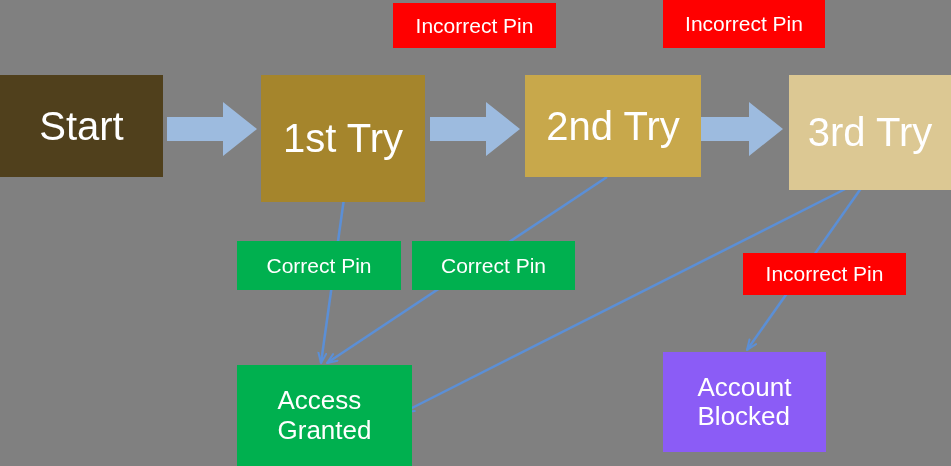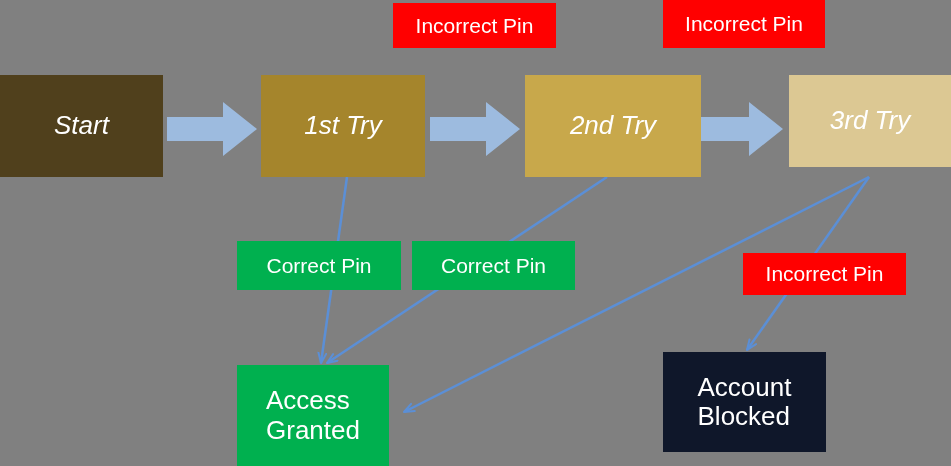--- a/index.html
+++ b/index.html
@@ -22,22 +22,21 @@
     display: flex;
     align-items: center;
     justify-content: center;
     text-align: left;
     color: #ffffff;
     line-height: 1.12;
     box-sizing: border-box;
     white-space: pre-line;
   }
   .stage-node {
-    font-size: 26px;
-    font-style: italic;
+    font-size: 40px;
   }
   .terminal-node {
     font-size: 26px;
   }
   .label-node {
     font-size: 21px;
   }
   #svg-layer {
     position: absolute;
     left: 0;
@@ -80,30 +79,30 @@
     </svg>
   </div>
   <div class="block-arrow" style="left:693px;top:102px;width:90px;height:54px;">
     <svg width="90" height="54" viewBox="0 0 90 54" xmlns="http://www.w3.org/2000/svg">
       <polygon points="0,15 56,15 56,0 90,27 56,54 56,39 0,39" fill="#9dbbdf"></polygon>
     </svg>
   </div>
 
   <div class="node stage-node" style="left:0px;top:75px;width:163px;height:102px;background:#50401c;">Start</div>
 
-  <div class="node stage-node" style="left:261px;top:75px;width:164px;height:102px;background:#a5852c;">1st Try</div>
+  <div class="node stage-node" style="left:261px;top:75px;width:164px;height:127px;background:#a5852c;">1st Try</div>
 
   <div class="node stage-node" style="left:525px;top:75px;width:176px;height:102px;background:#c8a84b;">2nd Try</div>
 
-  <div class="node stage-node" style="left:789px;top:75px;width:162px;height:92px;background:#dcc893;">3rd Try</div>
+  <div class="node stage-node" style="left:789px;top:75px;width:162px;height:115px;background:#dcc893;">3rd Try</div>
 
-  <div class="node terminal-node" style="left:237px;top:365px;width:152px;height:101px;background:#00b04f;">Access
+  <div class="node terminal-node" style="left:237px;top:365px;width:175px;height:101px;background:#00b04f;">Access
 Granted</div>
 
-  <div class="node terminal-node" style="left:663px;top:352px;width:163px;height:100px;background:#0f172a;">Account
+  <div class="node terminal-node" style="left:663px;top:352px;width:163px;height:100px;background:#8b5cf6;">Account
 Blocked</div>
 
   <div class="node label-node" style="left:393px;top:3px;width:163px;height:45px;background:#ff0000;">Incorrect Pin</div>
 
   <div class="node label-node" style="left:663px;top:0px;width:162px;height:48px;background:#ff0000;">Incorrect Pin</div>
 
   <div class="node label-node" style="left:237px;top:241px;width:164px;height:49px;background:#00b04f;">Correct Pin</div>
 
   <div class="node label-node" style="left:412px;top:241px;width:163px;height:49px;background:#00b04f;">Correct Pin</div>
 

